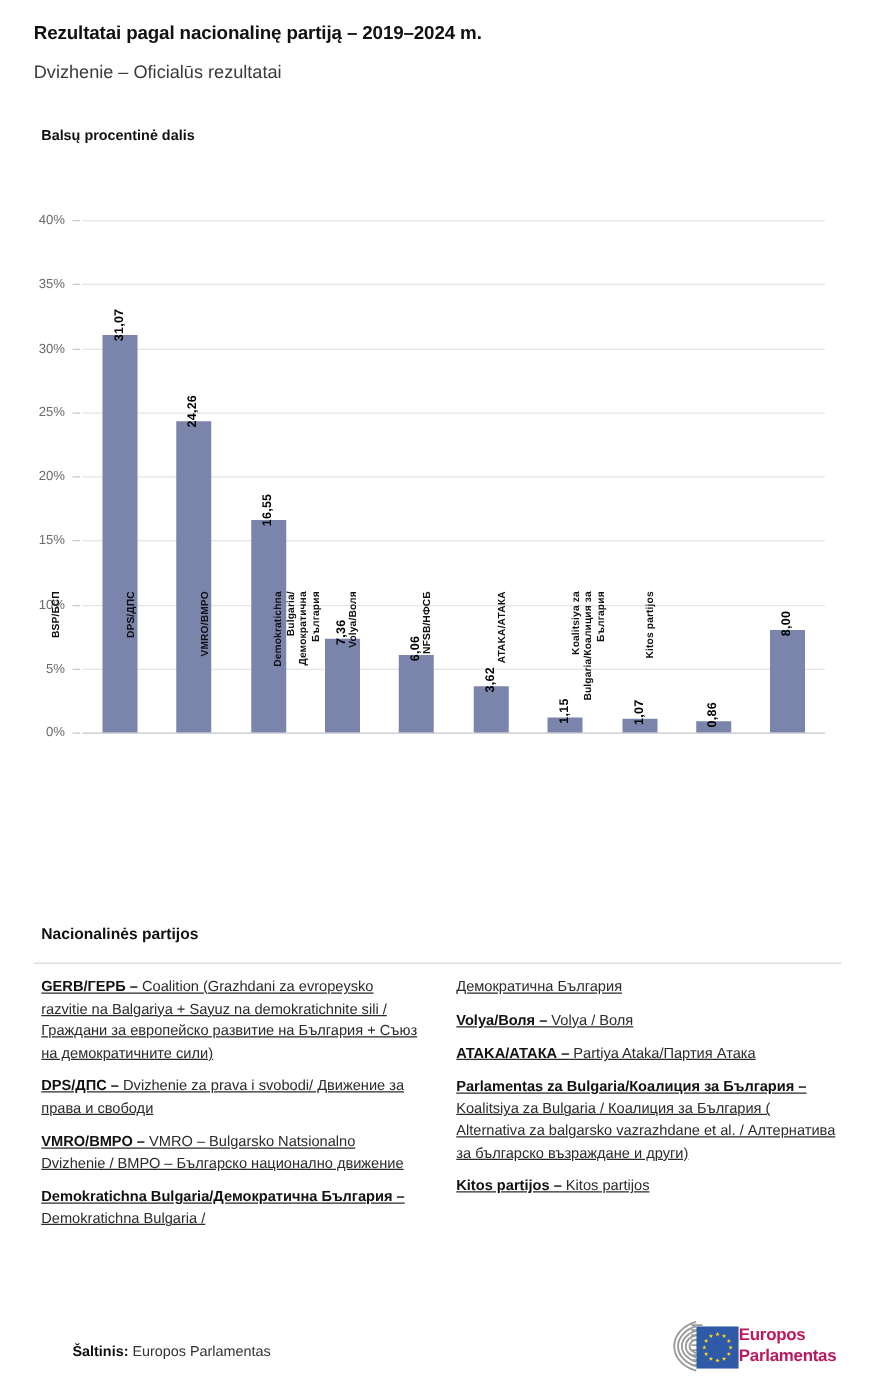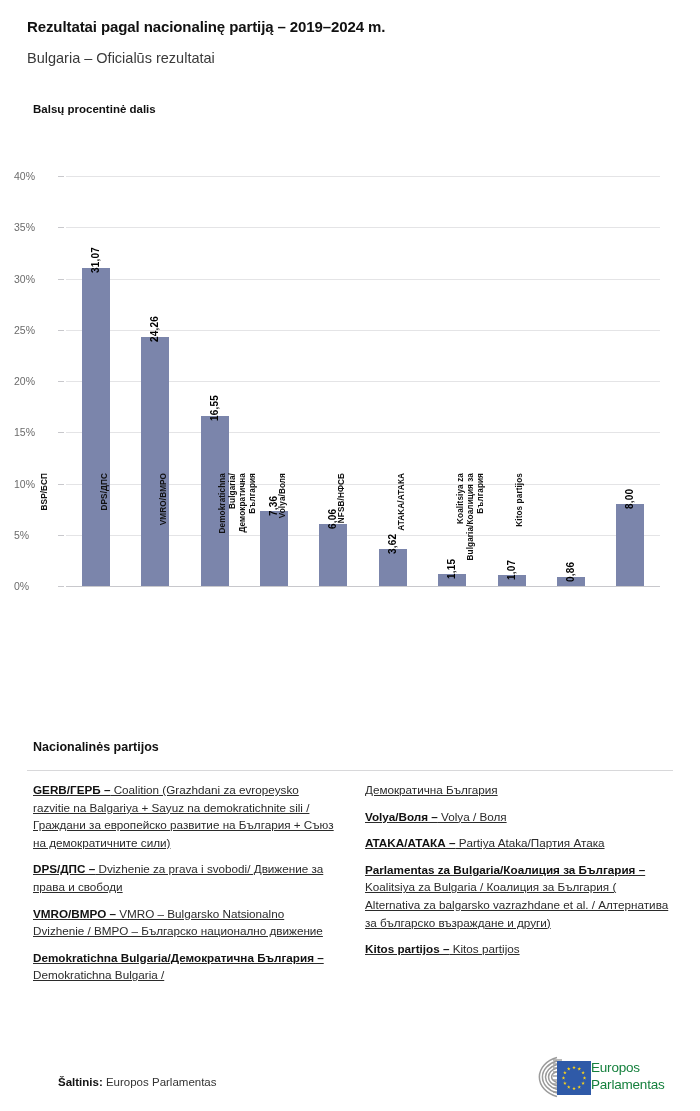--- a/index.html
+++ b/index.html
@@ -41,20 +41,21 @@
   .gridline {
     position: absolute; left: 66px; width: 594px;
     height: 1px; background: #e4e4e6;
   }
   .axisbase {
     position: absolute; left: 66px; width: 594px;
     height: 1px; background: #c8c8cc;
   }
   .ytick-label {
     position: absolute; right: 0; width: 38px;
+    text-align: right;
     font-size: 10.5px; color: #6b6b6b;
     transform: translateY(-50%);
   }
   .ytick-mark {
     position: absolute; width: 6px; height: 1px; background: #c8c8cc;
     left: 58px;
   }
   .bar {
     position: absolute;
     background: #7b85ab;
@@ -102,31 +103,31 @@
     position: absolute; left: 27px; top: 1076px;
     font-size: 11.5px; color: #333333; margin-left: 31px;
   }
   .source b { font-weight: bold; color: #111111; }
   .ep-logo {
     position: absolute; left: 513px; top: 1055px;
     width: 162px; height: 46px;
   }
   .ep-wordmark {
     position: absolute; left: 78px; top: 4px;
-    font-size: 13.5px; font-weight: normal; line-height: 17px;
-    color: #15803d; letter-spacing: -0.2px;
+    font-size: 13.5px; font-weight: bold; line-height: 17px;
+    color: #be185d; letter-spacing: -0.2px;
   }
 </style>
 </head>
 <body>
 
 <div id="page">
 
   <div class="hdr-title">Rezultatai pagal nacionalinę partiją – 2019–2024 m.</div>
-  <div class="hdr-sub">Bulgaria – Oficialūs rezultatai</div>
+  <div class="hdr-sub">Dvizhenie – Oficialūs rezultatai</div>
   <div class="chart-caption">Balsų procentinė dalis</div>
 
   <div id="chart">
       <div class="gridline" style="top: 176px;"></div>
       <div class="ytick-mark" style="top: 176px;"></div>
       <div class="ytick-label" style="top: 176px; left: 14px;">40%</div>
       <div class="gridline" style="top: 227.25px;"></div>
       <div class="ytick-mark" style="top: 227.25px;"></div>
       <div class="ytick-label" style="top: 227.25px; left: 14px;">35%</div>
       <div class="gridline" style="top: 278.5px;"></div>

